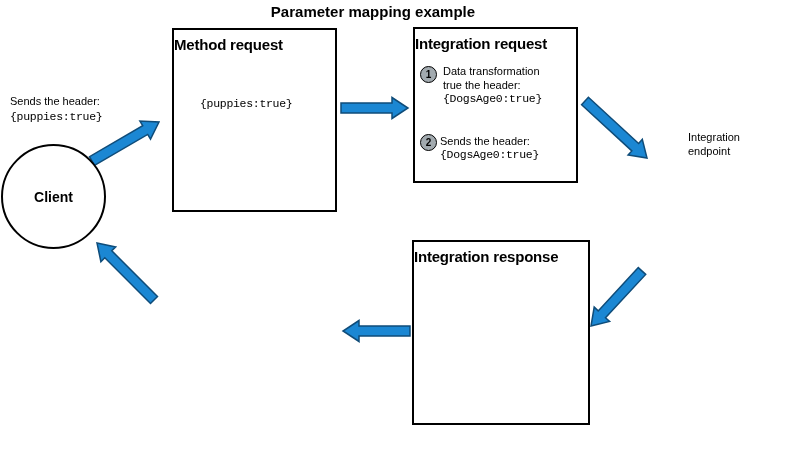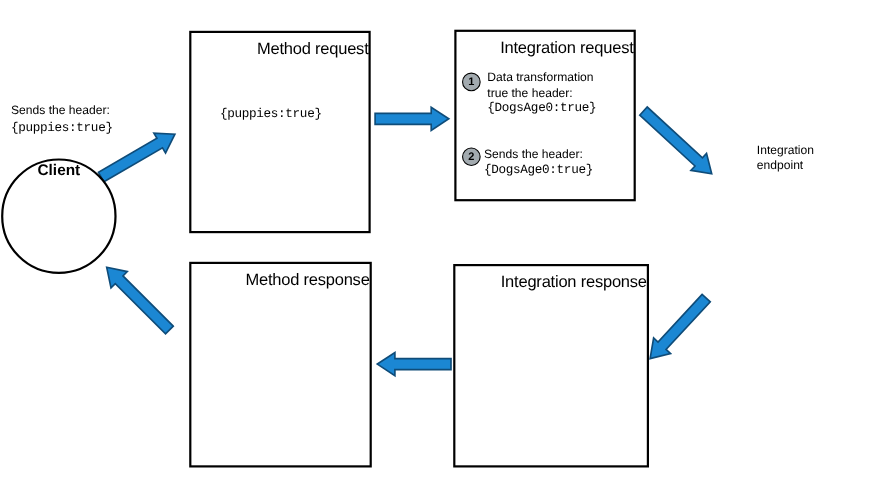--- a/index.html
+++ b/index.html
@@ -12,31 +12,31 @@
     font-size:15px;font-weight:600;
   }
   .node-box{
     position:absolute;background:#fff;border:2px solid #000;box-sizing:border-box;
   }
   .box-method-request{left:172px;top:28px;width:165px;height:184px;}
   .box-integration-request{left:413px;top:27px;width:165px;height:156px;}
   .box-method-response{left:172px;top:238px;width:166px;height:187px;}
   .box-integration-response{left:412px;top:240px;width:178px;height:185px;}
   .box-title{
-    padding-top:6px;text-align:right;font-size:15px;font-weight:400;letter-spacing:-0.2px;
+    padding-top:6px;text-align:left;font-size:15px;font-weight:700;letter-spacing:-0.2px;
   }
   .body-text{
     position:absolute;left:26px;top:66px;font-size:11px;line-height:15px;
   }
   .code{
     font-family:"Liberation Mono",monospace;font-size:11.5px;letter-spacing:-0.3px;
   }
   .circle-node{
     position:absolute;width:105px;height:105px;border:2px solid #000;border-radius:50%;
-    background:#fff;box-sizing:border-box;display:flex;justify-content:center;
+    background:#fff;box-sizing:border-box;display:flex;align-items:center;justify-content:center;
     font-size:14px;font-weight:600;
   }
   .circle-client{left:1px;top:144px;}
   .circle-petstore{left:653px;top:167px;}
   .circle-petstore .circle-label{position:relative;top:-8px;}
   .free-label{position:absolute;font-size:11px;line-height:15px;}
   .client-annotation{left:10px;top:94px;}
   .endpoint-label{left:688px;top:130px;font-size:11px;line-height:14px;}
   .step{position:absolute;left:0;width:160px;}
   .step-1{top:37px;}
@@ -49,20 +49,21 @@
   .step-text{position:absolute;top:-2px;font-size:11px;line-height:14px;}
   .step-1 .step-text{left:28px;}
   .step-2 .step-text{left:25px;top:0px;}
   .arrows-layer{position:absolute;left:0;top:0;width:800px;height:450px;pointer-events:none;}
 </style>
 </head>
 <body>
 
 <div class="canvas">
 
+  <div class="diagram-title">Parameter mapping example</div>
 
   <svg class="arrows-layer" id="arrows-svg" viewBox="0 0 800 450" xmlns="http://www.w3.org/2000/svg">
       <polygon points="94.5,165.3 147.7,134.4 150.5,139.1 159.0,122.0 139.9,121.0 142.7,125.7 89.5,156.7" fill="#1b87d3" stroke="#0f4c79" stroke-width="1.5"></polygon>
       <polygon points="341.0,113.0 392.0,113.0 392.0,118.5 408.0,108.0 392.0,97.5 392.0,103.0 341.0,103.0" fill="#1b87d3" stroke="#0f4c79" stroke-width="1.5"></polygon>
       <polygon points="581.6,104.7 631.8,150.9 628.1,154.9 647.0,158.0 642.3,139.4 638.6,143.5 588.4,97.3" fill="#1b87d3" stroke="#0f4c79" stroke-width="1.5"></polygon>
       <polygon points="638.3,267.6 598.2,310.9 594.2,307.1 591.0,326.0 609.6,321.4 605.5,317.7 645.7,274.4" fill="#1b87d3" stroke="#0f4c79" stroke-width="1.5"></polygon>
       <polygon points="410.0,326.0 359.0,326.0 359.0,320.5 343.0,331.0 359.0,341.5 359.0,336.0 410.0,336.0" fill="#1b87d3" stroke="#0f4c79" stroke-width="1.5"></polygon>
       <polygon points="157.5,296.5 111.8,250.8 115.7,246.9 97.0,243.0 100.9,261.7 104.8,257.8 150.5,303.5" fill="#1b87d3" stroke="#0f4c79" stroke-width="1.5"></polygon>
     </svg>
 
@@ -102,21 +103,18 @@
       </div>
     </div>
   </div>
 
   <div class="free-label endpoint-label">
     <div>Integration</div>
     <div>endpoint</div>
   </div>
 
 
-  <div class="node-box box-method-response">
-    <div class="box-title">Method response</div>
-  </div>
 
   <div class="node-box box-integration-response">
     <div class="box-title">Integration response</div>
   </div>
 
 </div>
 
 </body></html>

